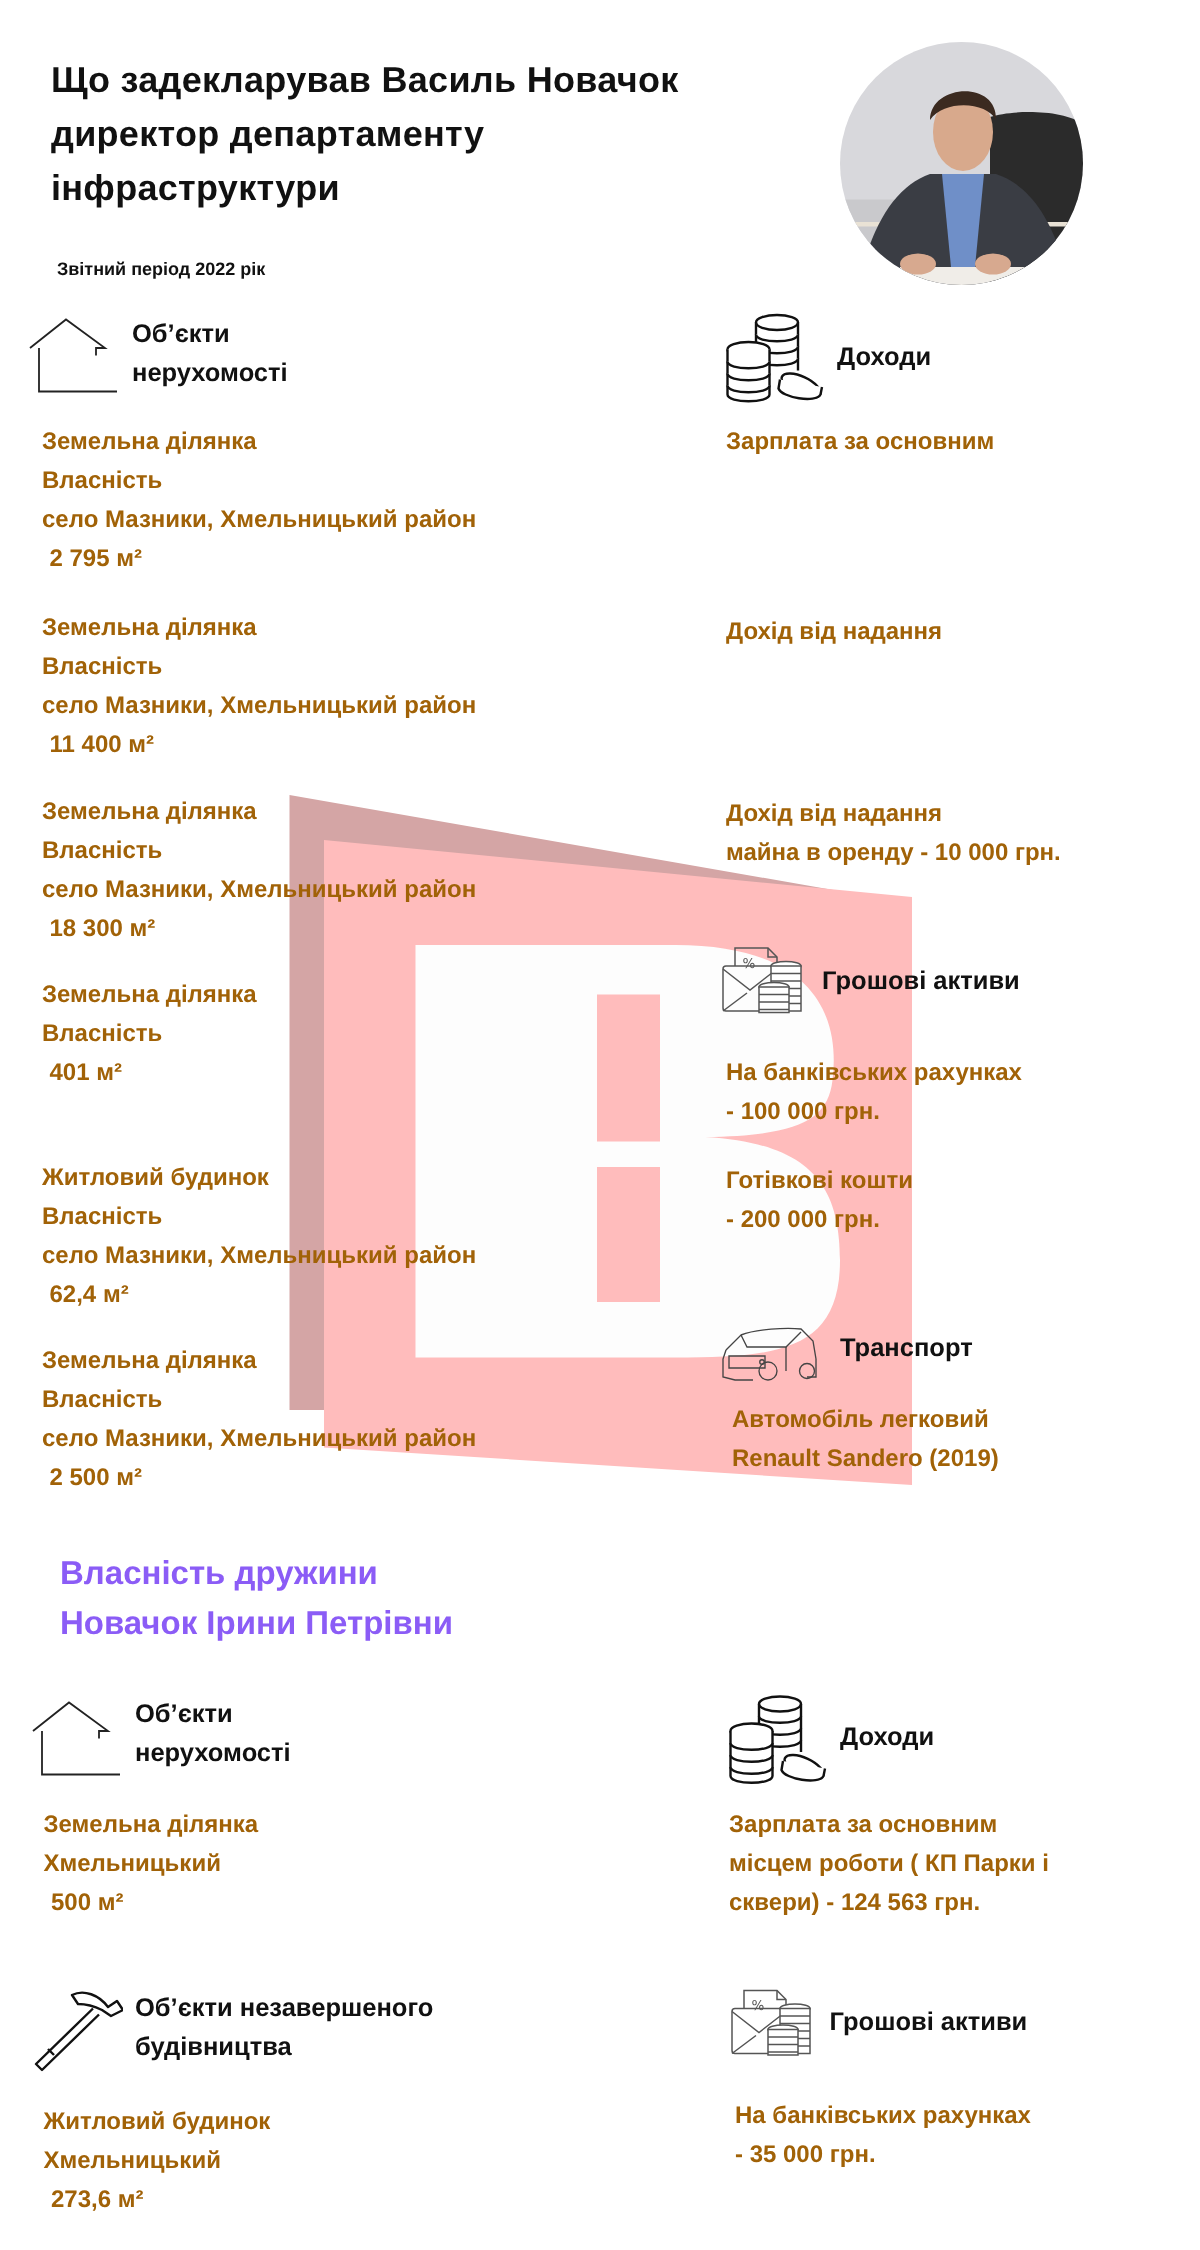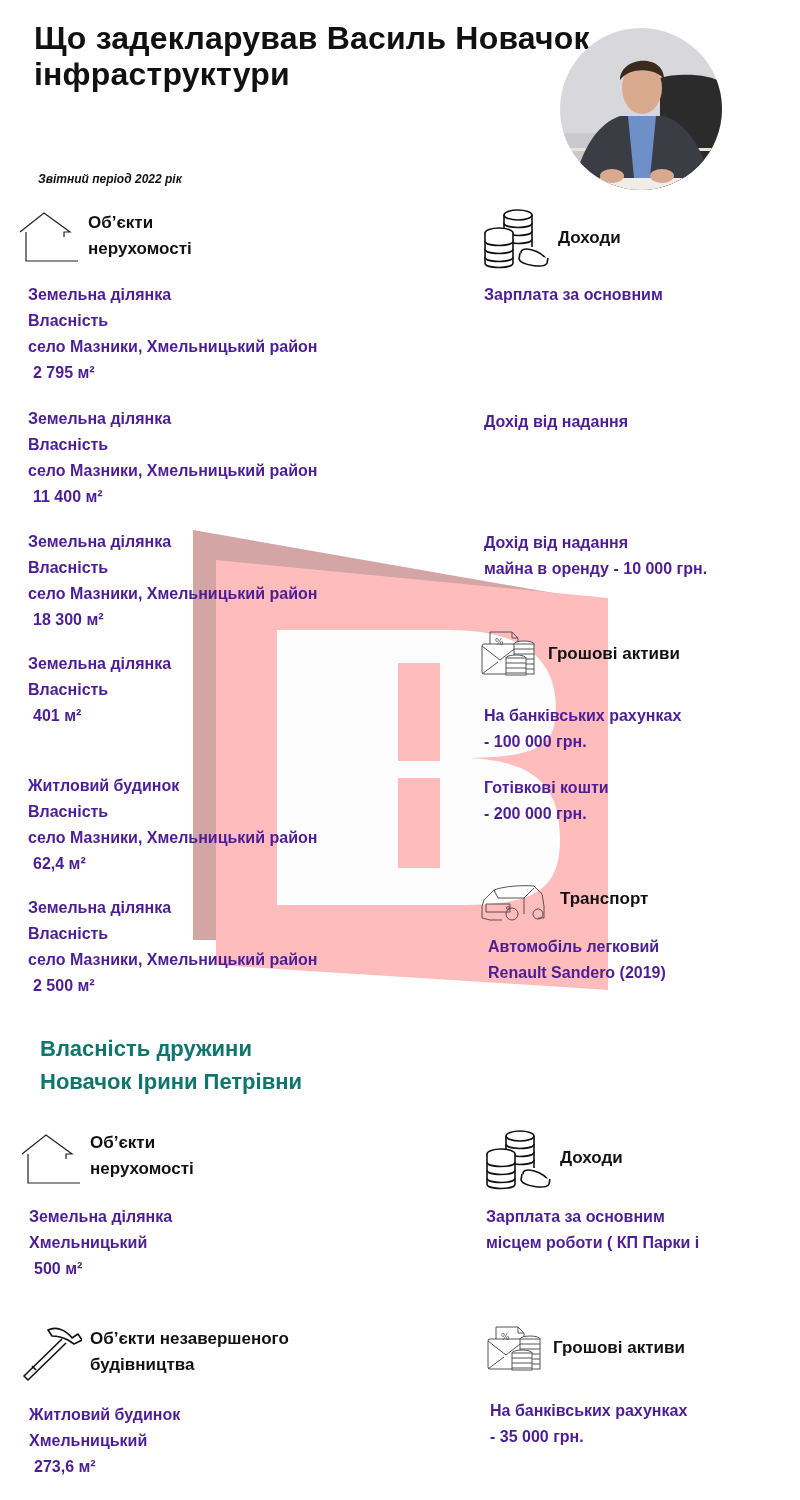--- a/index.html
+++ b/index.html
@@ -1,44 +1,45 @@
 <!DOCTYPE html>
 <html><head>
   <meta charset="utf-8">
   <style>
     html, body { margin: 0; padding: 0; background: #ffffff; }
     body { width: 800px; height: 1500px; position: relative; overflow: hidden;
            font-family: "Liberation Sans", "DejaVu Sans", sans-serif; color: #111; }
     .abs { position: absolute; }
-    .title { left: 34px; top: 20px; font-size: 32px; font-weight: 700; line-height: 36px; letter-spacing: 0.2px; color: #111; }
-    .period { left: 38px; top: 172px; font-size: 12px; font-weight: 700; font-style: italic; color: #111; }
+    .title { left: 34px; top: 36px; font-size: 24px; font-weight: 700; line-height: 36px; letter-spacing: 0.2px; color: #111; }
+    .period { left: 38px; top: 172px; font-size: 12px; font-weight: 700; color: #111; }
     .photo { left: 560px; top: 28px; width: 162px; height: 162px; border-radius: 50%; overflow: hidden; }
     .sec-h { font-size: 17px; font-weight: 700; line-height: 26px; color: #111; }
-    .item { font-size: 16px; font-weight: 700; line-height: 26px; color: #4c1d95; }
+    .item { font-size: 16px; font-weight: 700; line-height: 26px; color: #a16207; }
     .item div { white-space: nowrap; }
     .area { padding-left: 5px; }
-    .wife-title { left: 40px; top: 1032px; font-size: 22px; font-weight: 700; line-height: 33px; color: #0f766e; }
+    .wife-title { left: 40px; top: 1032px; font-size: 22px; font-weight: 700; line-height: 33px; color: #8b5cf6; }
     .wm { position: absolute; left: 0; top: 0; z-index: 0; pointer-events: none; }
     .content { position: relative; z-index: 1; }
   </style>
 </head>
 <body>
 
 <svg class="wm" width="800" height="1500" viewBox="0 0 800 1500">
   <polygon points="193,530 582,598 582,940 193,940" fill="#d4a5a5"></polygon>
   <polygon points="216,560 608,598 608,990 216,965" fill="#ffbcbc"></polygon>
   <path d="M277,630 L450,630 C545,630 560,680 555,720 C552,748 530,757 470,758 C540,762 560,790 560,840 C560,900 520,905 450,905 L277,905 Z" fill="#fdfdfd"></path>
   <rect x="398" y="663" width="42" height="98" fill="#ffbcbc"></rect>
   <rect x="398" y="778" width="42" height="90" fill="#ffbcbc"></rect>
 </svg>
 
 <div class="content">
 
   <div class="abs title">
     <div>Що задекларував Василь Новачок</div>
+    <div>директор департаменту</div>
     <div>інфраструктури</div>
   </div>
   <div class="abs period">Звітний період 2022 рік</div>
 
   <div class="abs photo">
     <svg width="162" height="162" viewBox="0 0 162 162">
       <rect width="162" height="162" fill="#d8d8dc"></rect>
       <rect x="0" y="105" width="60" height="57" fill="#c9c9cc"></rect>
       <path d="M100,50 C115,45 150,45 162,55 L162,162 L100,162 Z" fill="#2b2b2b"></path>
       <rect x="0" y="120" width="162" height="3" fill="#e9e2d5"></rect>
@@ -214,20 +215,21 @@
       <path d="M1,26 L1,56 C1,62 29,62 29,56 L29,26"></path>
       <path d="M1,34 C1,40 29,40 29,34 M1,42 C1,48 29,48 29,42 M1,50 C1,56 29,56 29,50"></path>
       <ellipse cx="50" cy="50" rx="14" ry="6" transform="rotate(25 50 50)"></ellipse>
       <path d="M36,46 L35,52 C37,58 60,62 63,56 L64,51"></path>
     </g>
   </svg>
   <div class="abs sec-h" style="left:560px;top:1145px">Доходи</div>
   <div class="abs item" style="left:486px;top:1204px">
     <div>Зарплата за основним</div>
     <div>місцем роботи ( КП Парки і</div>
+    <div>сквери) - 124 563 грн.</div>
   </div>
 
   <svg class="abs" style="left:486px;top:1325px" width="56" height="48" viewBox="0 0 56 48">
     <g fill="none" stroke="#555" stroke-width="1">
       <path d="M10,14 L10,2 L32,2 L38,8 L38,14"></path>
       <path d="M32,2 L32,8 L38,8"></path>
       <text x="15" y="15" font-size="9" fill="#555" stroke="none" font-family="DejaVu Sans, sans-serif">%</text>
       <rect x="2" y="14" width="36" height="30" rx="2"></rect>
       <path d="M2,16 L20,30 L38,16 M2,44 L18,32"></path>
       <g fill="#fff">

